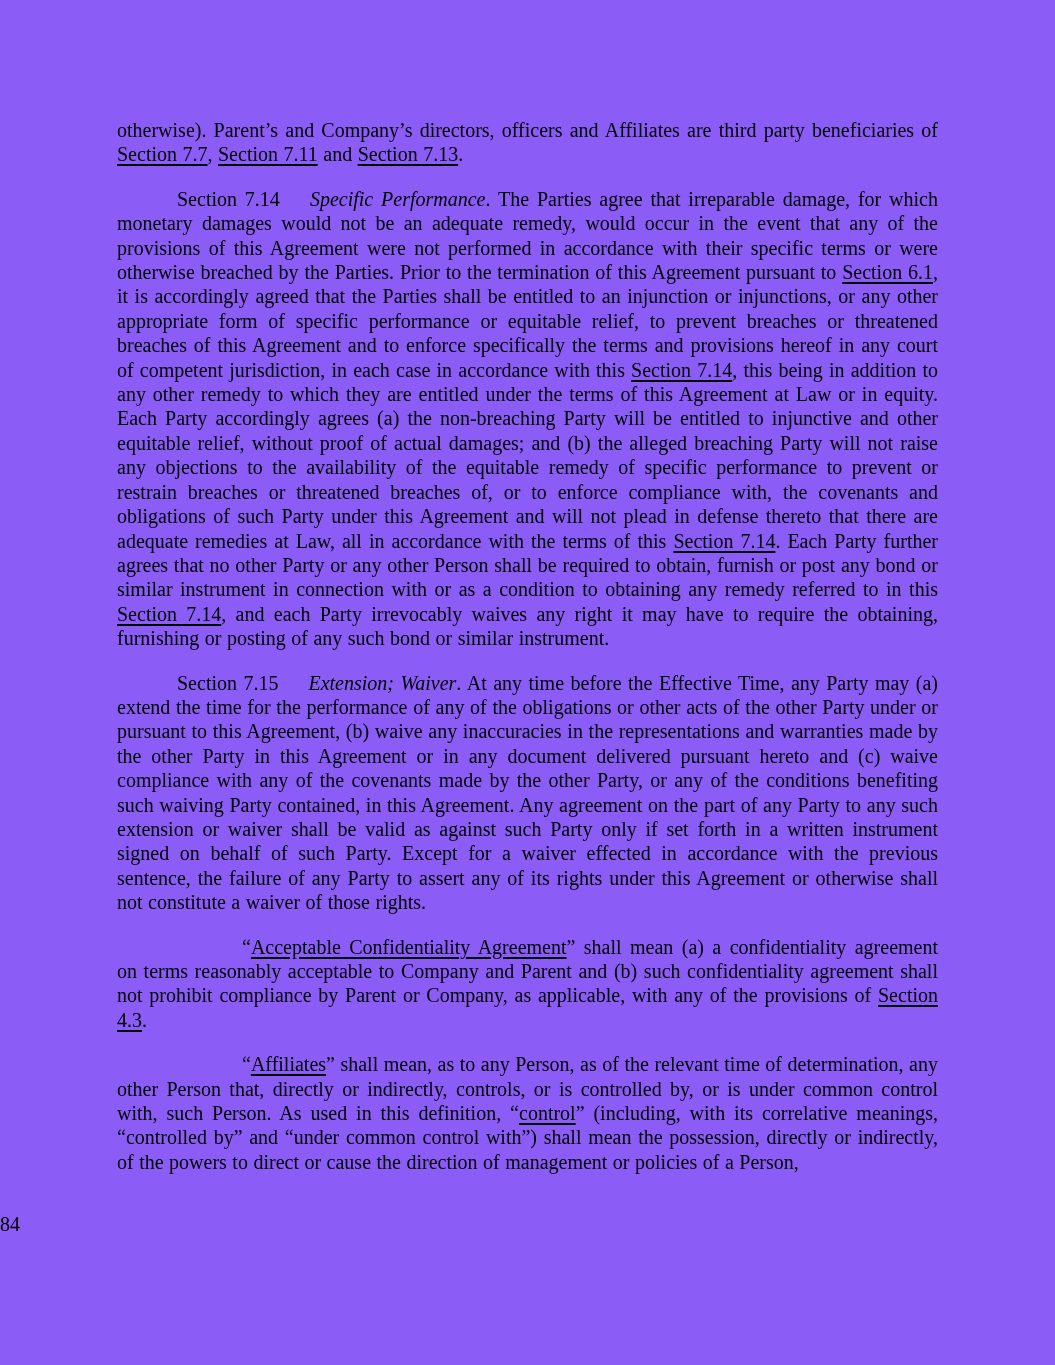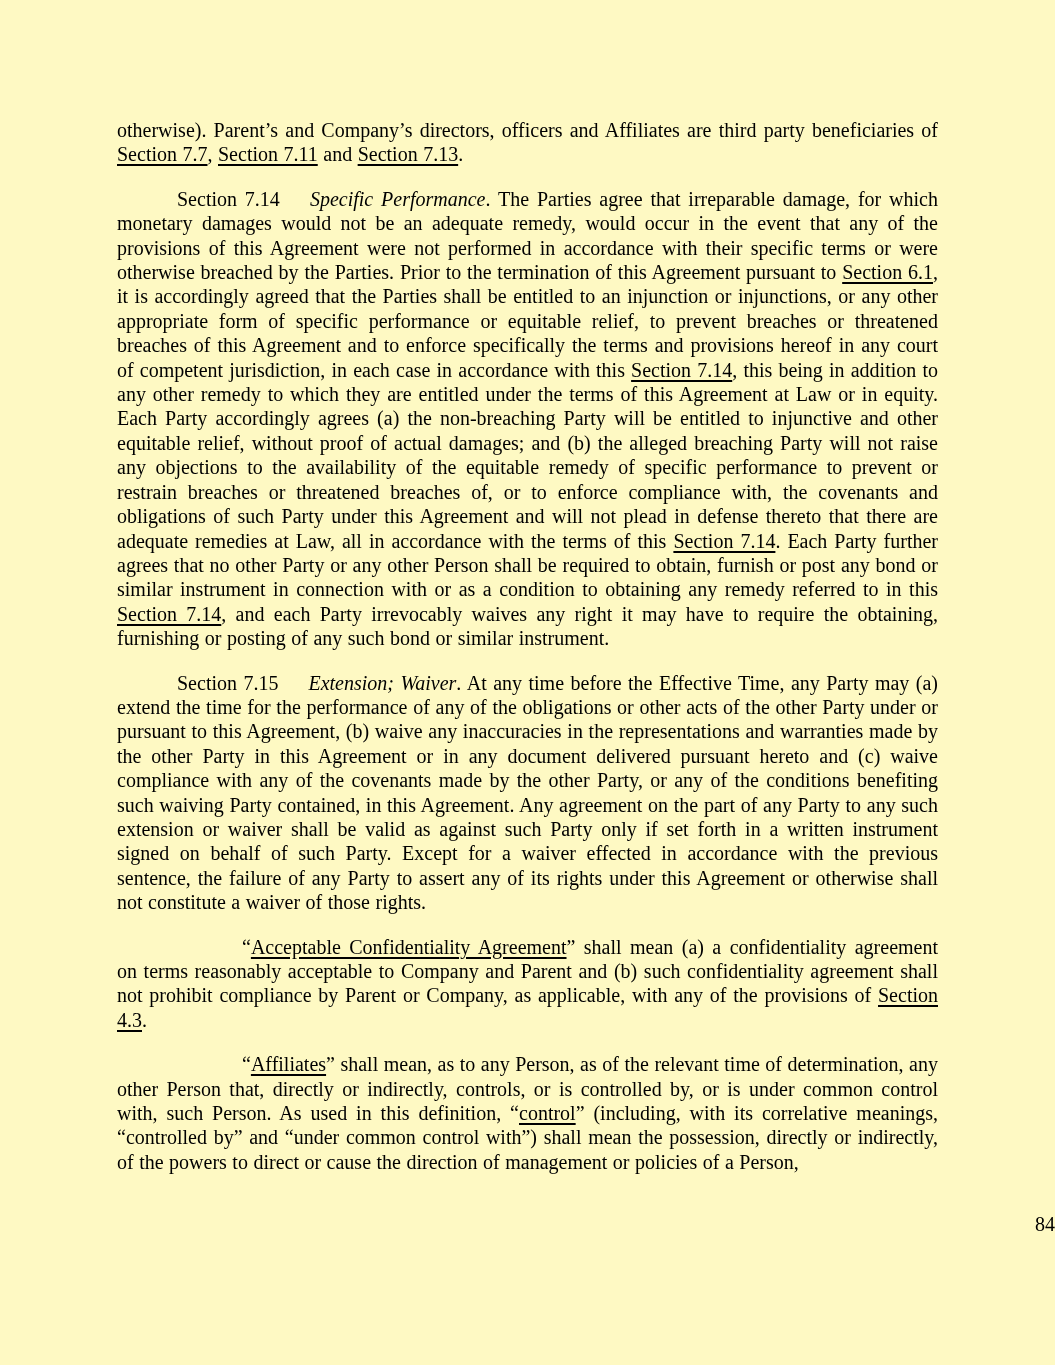--- a/index.html
+++ b/index.html
@@ -4,21 +4,21 @@
 <style>
   html, body {
     margin: 0;
     padding: 0;
     background: #ffffff;
   }
   .page {
     position: relative;
     width: 1055px;
     height: 1365px;
-    background: #fef9c3;
+    background: #8b5cf6;
     color: #000000;
     font-family: "Liberation Serif", "DejaVu Serif", serif;
     overflow: hidden;
   }
   .body-text {
     position: absolute;
     left: 117px;
     top: 118px;
     width: 821px;
   }
@@ -33,21 +33,21 @@
   .indent-first  { text-indent: 60px; }
   .indent-double { text-indent: 125px; }
   .u { text-decoration: underline; text-underline-offset: 3px; }
   .i { font-style: italic; margin-top: 40px; }
   .tab { display: inline-block; width: 30px; }
   .page-number {
     position: absolute;
     left: 0;
     right: 0;
     top: 1212px;
-    text-align: right;
+    text-align: left;
     font-size: 20px;
     line-height: 24.4px;
   }
 </style>
 </head>
 <body>
 
 <div class="page">
   <div class="body-text">
       <p class="para indent-none"><span>otherwise). Parent’s and Company’s directors, officers and Affiliates are third party beneficiaries of </span><span class="u">Section 7.7</span><span>, </span><span class="u">Section 7.11</span><span> and </span><span class="u">Section 7.13</span><span>.</span></p>

